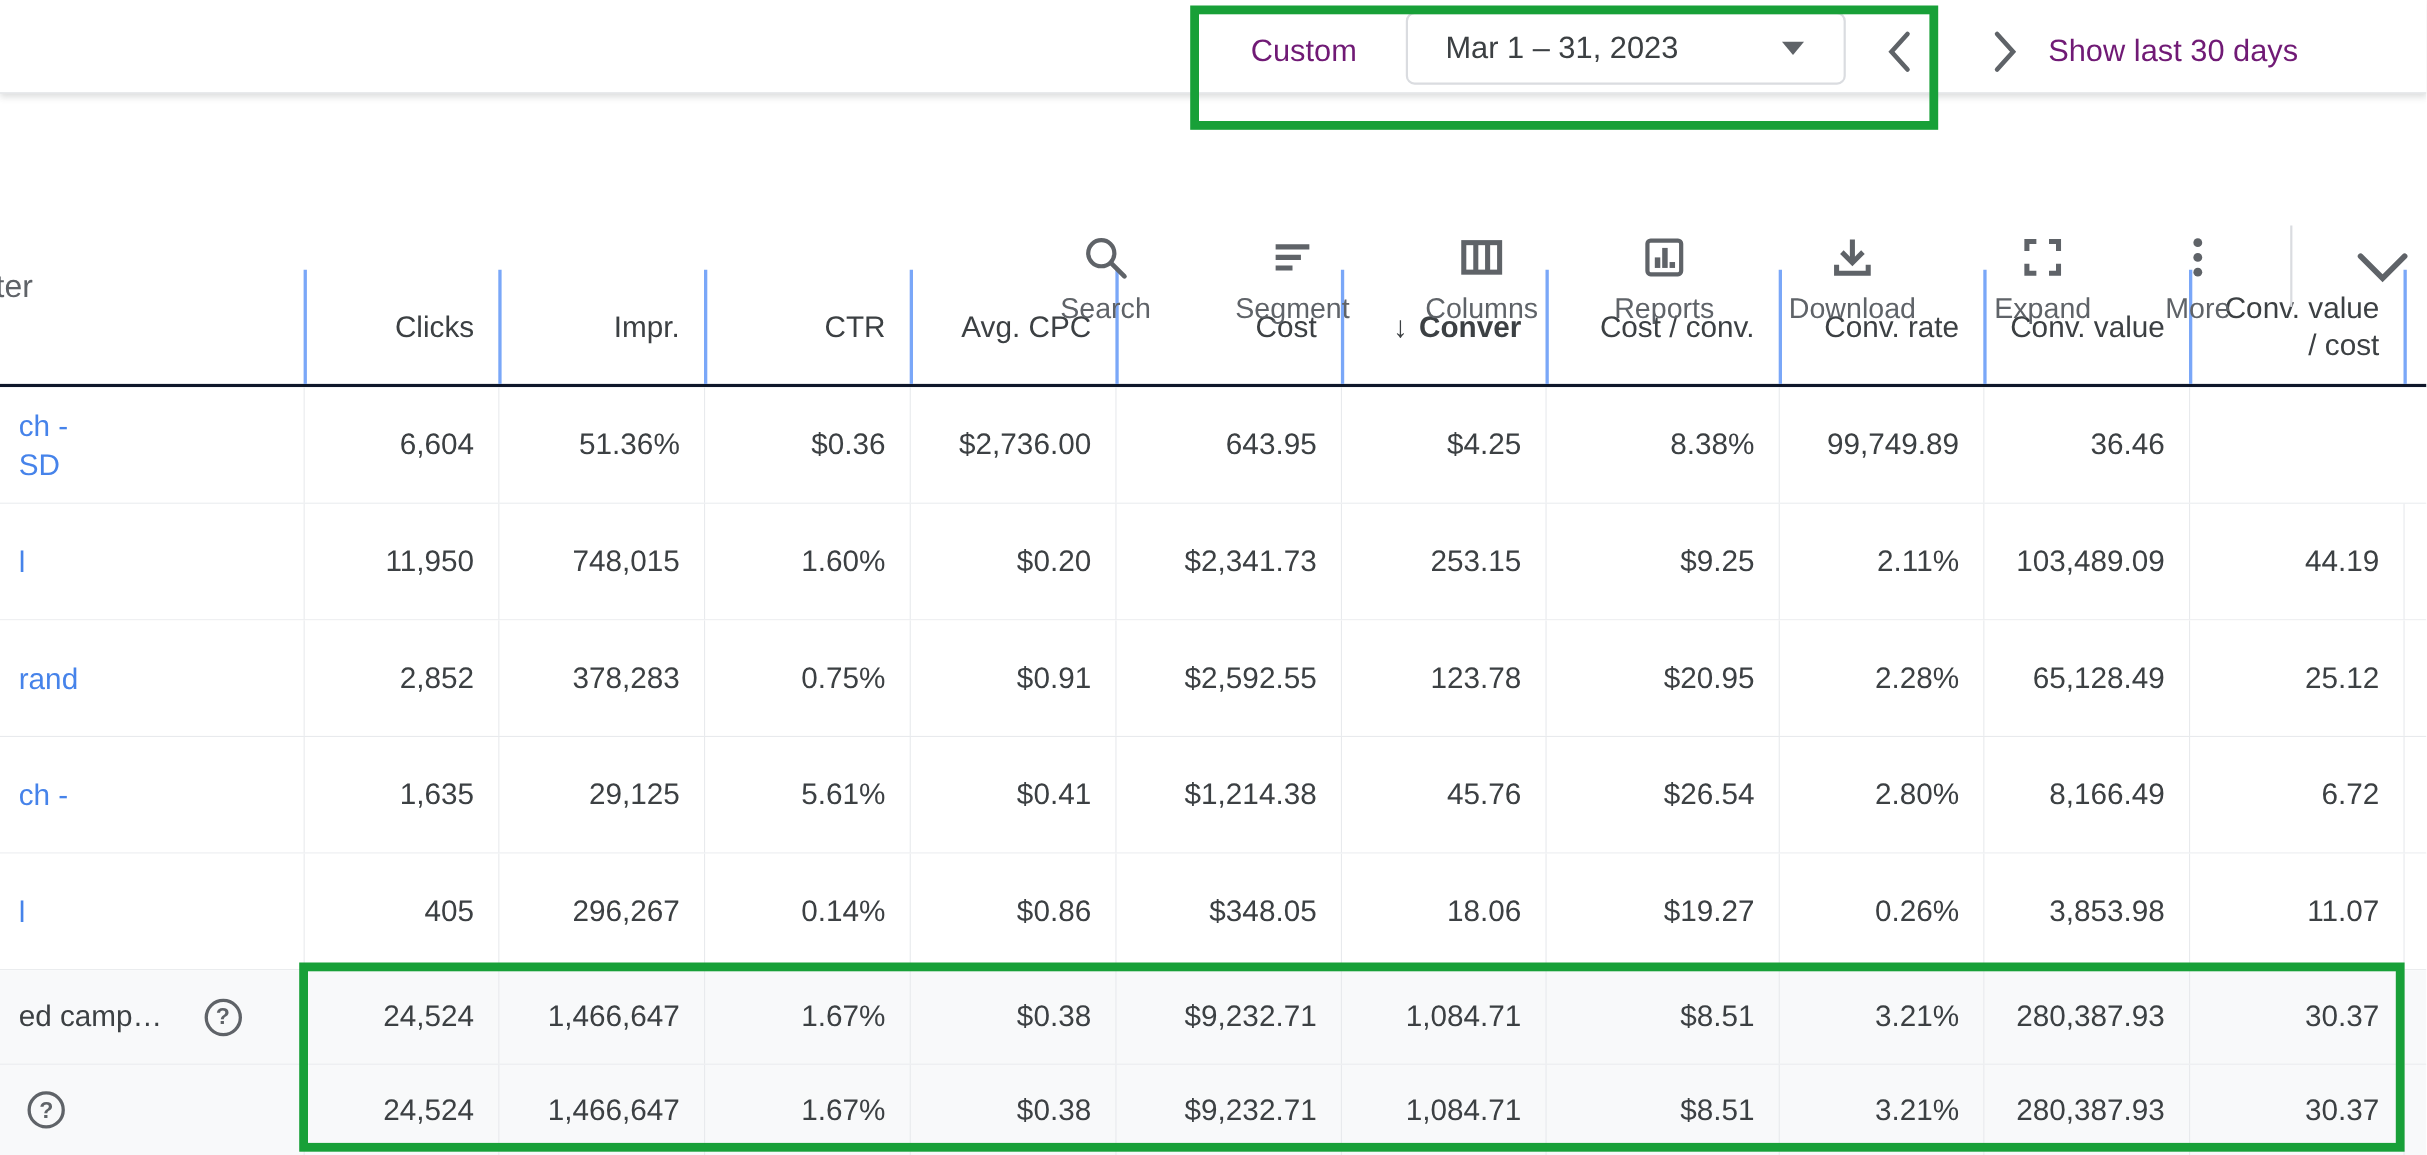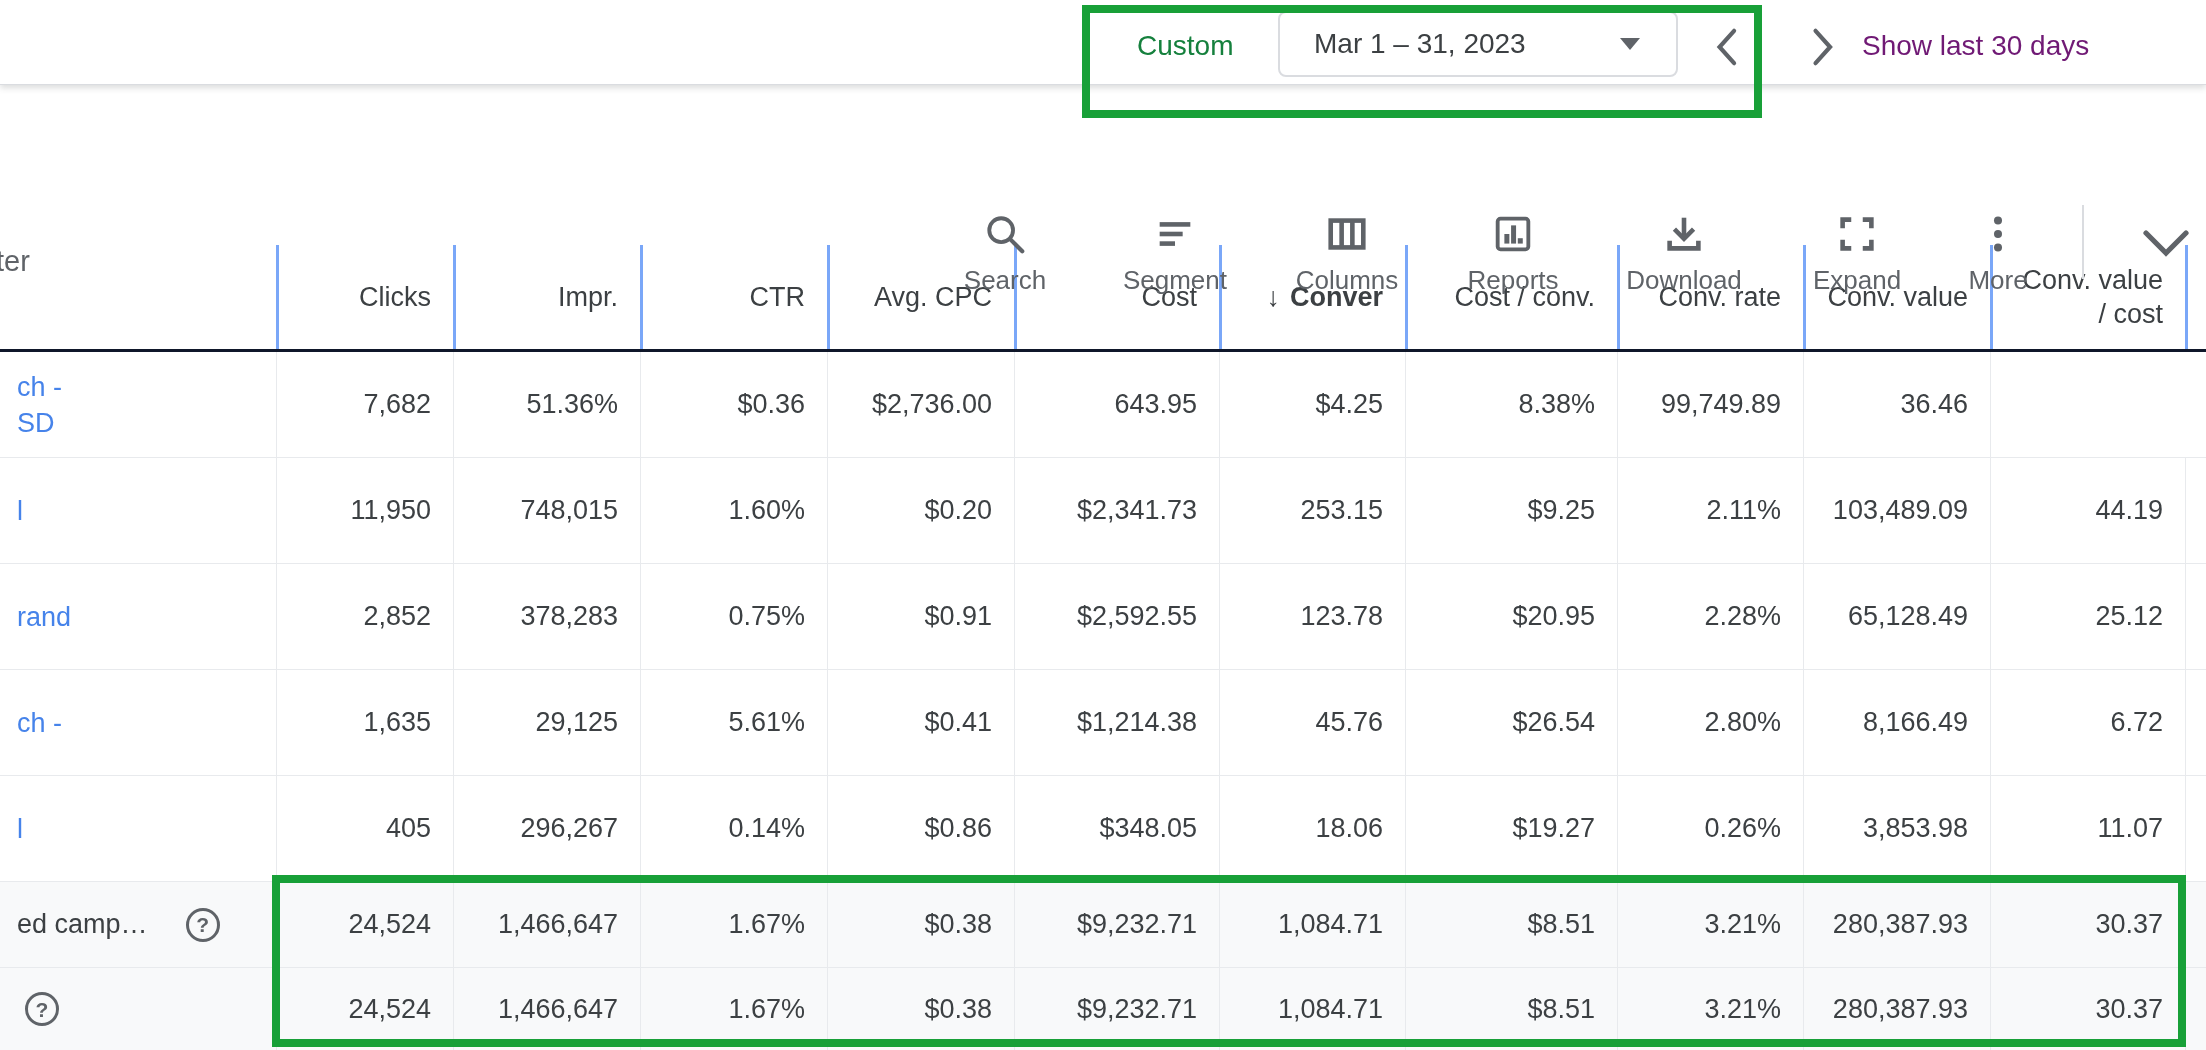--- a/index.html
+++ b/index.html
@@ -7,21 +7,21 @@
   .screen {
     position:relative; width:2206px; height:1050px; overflow:hidden;
     font-family:"Liberation Sans", sans-serif; background:#fff; color:#3c4043;
   }
 
   
   .topbar {
     position:absolute; left:0; top:0; width:2206px; height:85px; background:#fff;
     border-bottom:1px solid #dadce0; box-shadow:0 3px 6px rgba(60,64,67,.18); z-index:2;
   }
-  .custom-label { position:absolute; left:1137px; top:30px; font-size:28px; color:#15803d;text-align:right; }
+  .custom-label { position:absolute; left:1137px; top:30px; font-size:28px; color:#701a75;text-align:right; }
   .date-dd {
     position:absolute; left:1278px; top:11px; width:400px; height:66px;
     background:#fff; border:2px solid #dadce0; border-radius:8px;
     display:flex; align-items:center; padding:0 36px 0 34px; cursor:pointer;
   }
   .date-dd .dval { font-size:28px; color:#3c4043; }
   .caret { margin-left:auto; width:0; height:0; border-left:10px solid transparent;
     border-right:10px solid transparent; border-top:12px solid #5f6368; }
   .navchev { position:absolute; top:26px; width:40px; height:42px; background:none; border:none; cursor:pointer; color:#5f6368; }
   .navchev.prev { left:1706px; }
@@ -204,21 +204,21 @@
       <div class="hcell"></div>
     </div>
 
     <div class="grid trow">
       <div class="cell lbl">
         <span class="lblin">
             <span>ch -</span>
             <span>SD</span>
           </span>
       </div>
-      <div class="cell">7,682</div>
+      <div class="cell">6,604</div>
       <div class="cell">51.36%</div>
       <div class="cell">$0.36</div>
       <div class="cell">$2,736.00</div>
       <div class="cell">643.95</div>
       <div class="cell">$4.25</div>
       <div class="cell">8.38%</div>
       <div class="cell">99,749.89</div>
       <div class="cell">36.46</div>
       <div class="cell"></div>
     </div>

